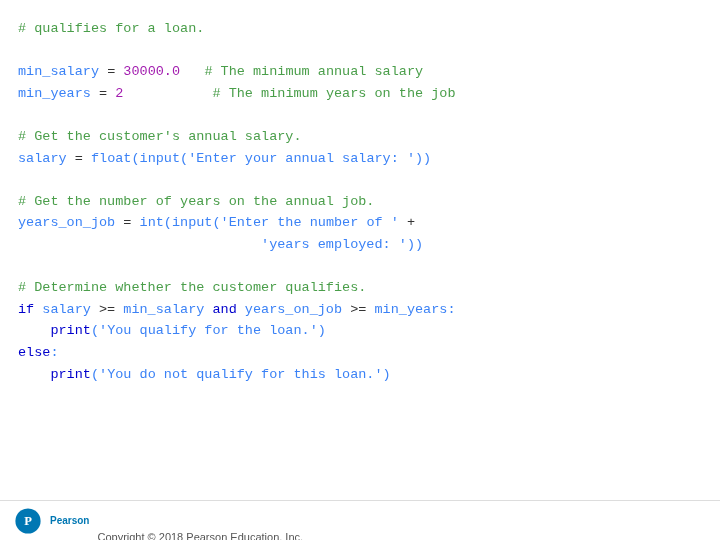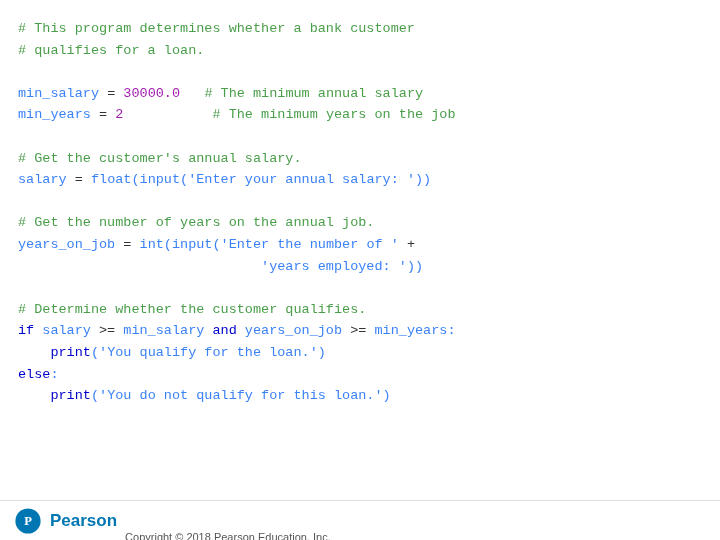--- a/index.html
+++ b/index.html
@@ -79,21 +79,20 @@
       font-family: Arial, sans-serif;
       margin-top: 32px;
     }
   </style>
 </head>
 <body>
 
 <div class="page-container">
   <div class="code-area">
 
-    <span class="code-line comment"># This program determines whether a bank customer</span>
     <span class="code-line comment"># qualifies for a loan.</span>
     <span class="code-line">&nbsp;</span>
     <span class="code-line"><span class="normal">min_salary </span><span class="operator">=</span><span class="normal"> </span><span class="number">30000.0</span><span class="normal">   </span><span class="comment"># The minimum annual salary</span></span>
     <span class="code-line"><span class="normal">min_years </span><span class="operator">=</span><span class="normal"> </span><span class="number">2</span><span class="normal">           </span><span class="comment"># The minimum years on the job</span></span>
     <span class="code-line">&nbsp;</span>
     <span class="code-line comment"># Get the customer's annual salary.</span>
     <span class="code-line"><span class="normal">salary </span><span class="operator">=</span><span class="normal"> float(input(</span><span class="normal">'Enter your annual salary: '</span><span class="normal">))</span></span>
     <span class="code-line">&nbsp;</span>
     <span class="code-line comment"># Get the number of years on the annual job.</span>
     <span class="code-line"><span class="normal">years_on_job </span><span class="operator">=</span><span class="normal"> int(input(</span><span class="normal">'Enter the number of '</span><span class="normal"> </span><span class="operator">+</span></span>
@@ -106,16 +105,16 @@
     <span class="code-line"><span class="normal">    </span><span class="keyword">print</span><span class="normal">(</span><span class="normal">'You do not qualify for this loan.'</span><span class="normal">)</span></span>
 
   </div>
 
   <div class="footer">
 
     <svg class="pearson-logo" viewBox="0 0 40 40" xmlns="http://www.w3.org/2000/svg">
       <circle cx="20" cy="20" r="18" fill="#0077b3"></circle>
       <text x="20" y="26" text-anchor="middle" font-size="18" fill="white" font-family="serif" font-weight="bold">P</text>
     </svg>
-    <span style="font-family: Arial, sans-serif; font-size: 17px; color: #0077b3; font-weight: bold;">Pearson</span>
+    <span style="font-family: Arial, sans-serif; font-size: 10px; color: #0077b3; font-weight: bold;">Pearson</span>
     <span class="footer-text">Copyright © 2018 Pearson Education, Inc.</span>
   </div>
 </div>
 
 </body></html>

